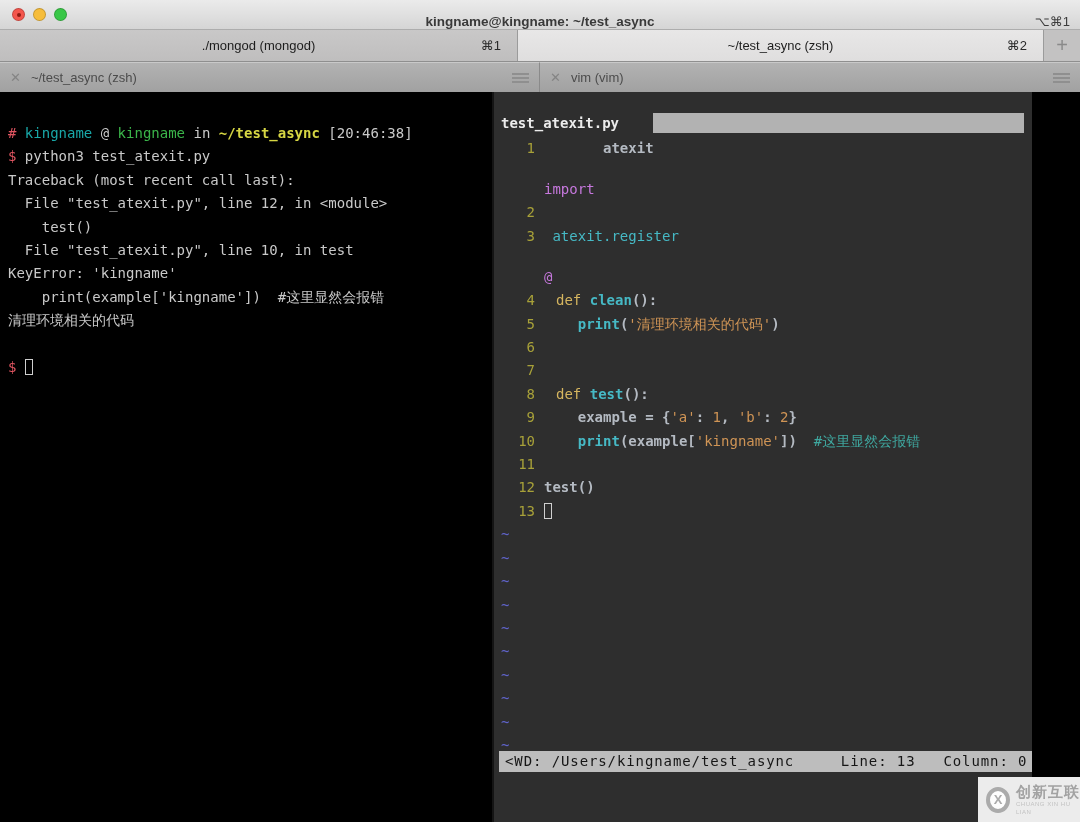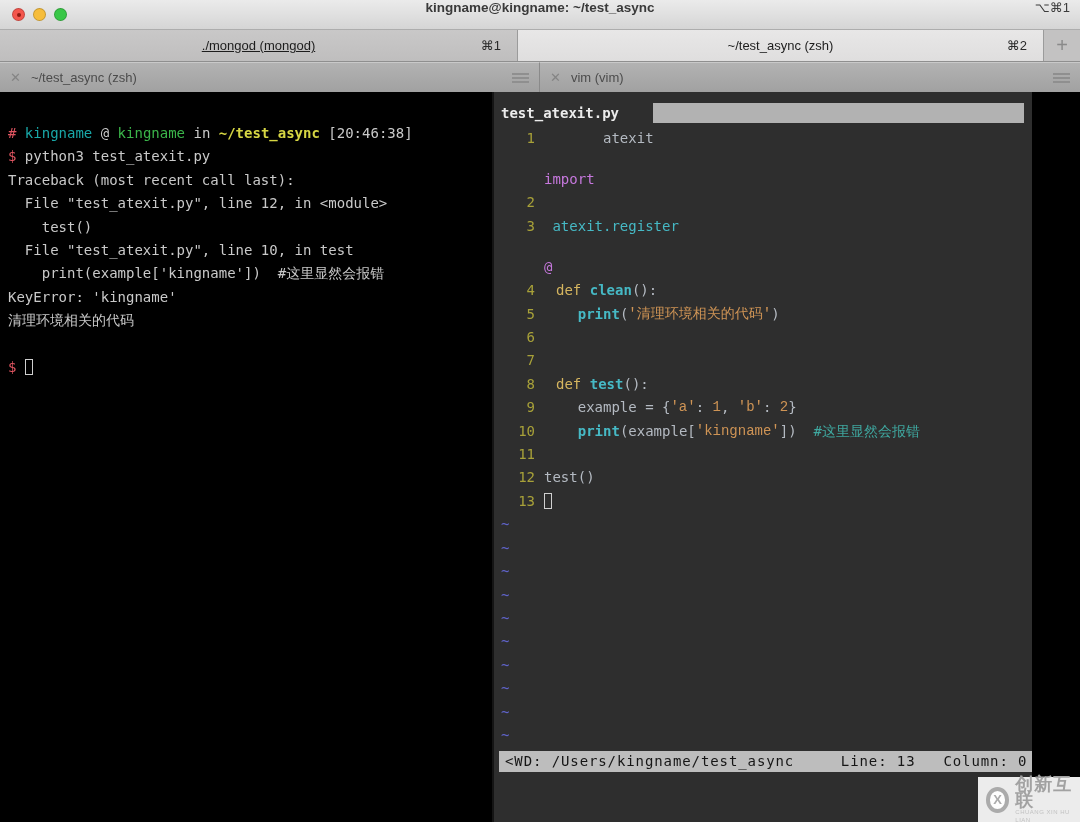--- a/index.html
+++ b/index.html
@@ -6,36 +6,36 @@
   html,body { width:1080px; height:822px; background:#000; overflow:hidden; }
   body { font-family:"Liberation Sans", sans-serif; }
 
   .window { position:relative; width:1080px; height:822px; display:flex; flex-direction:column; }
 
   
   .titlebar {
     height:30px; flex:0 0 30px; position:relative;
     background:linear-gradient(#ebebeb,#d5d5d5);
     border-bottom:1px solid #adadad;
-    display:flex; align-items:flex-start; justify-content:center;
+    display:flex; align-items:flex-end; justify-content:center;
   }
   .traffic { position:absolute; left:12px; top:0; height:100%; display:flex; align-items:center; gap:8px; }
   .tl { width:13px; height:13px; border-radius:50%; border:0.5px solid rgba(0,0,0,.2); position:relative; }
   .tl.red { background:#f4564d; }
   .tl.red::after { content:""; position:absolute; left:4px; top:4px; width:4px; height:4px; border-radius:50%; background:#8e1a12; }
   .tl.yellow { background:#f6bd3b; }
   .tl.green { background:#39c747; }
   .win-title { font-size:13.5px; font-weight:600; color:#3a3a3a; }
   .win-hotkey { position:absolute; right:10px; font-size:13px; color:#3c3c3c; }
 
   
   .tabbar { height:32px; flex:0 0 32px; display:flex; background:#c3c2c2; border-bottom:1px solid #8f8f8f; }
   .tab { position:relative; display:flex; align-items:center; justify-content:center;
          border-right:1px solid #9b9b9b; font-size:13px; color:#1d1d1d; }
-  .tab.t1 { width:518px; background:linear-gradient(#c9c8c8,#bfbebe);text-decoration:underline; }
+  .tab.t1 { width:518px; background:linear-gradient(#c9c8c8,#bfbebe); }
   .tab.t2 { width:526px; background:linear-gradient(#e8e7e7,#dfdede); }
   .tab .shortcut { position:absolute; right:16px; font-size:13px; color:#2a2a2a; }
   .newtab { flex:1; display:flex; align-items:center; justify-content:center;
             color:#8a8a8a; font-size:20px; font-weight:300; background:#c3c2c2; }
 
   
   .paneheaders { height:30px; flex:0 0 30px; display:flex; background:linear-gradient(#b3b3b3,#a1a1a1); }
   .panehdr { position:relative; display:flex; align-items:center; border-top:1px solid #c9c9c9; }
   .panehdr.left  { width:540px; border-right:1px solid #8a8a8a; }
   .panehdr.right { width:540px; }
@@ -54,48 +54,48 @@
   .c-fg { color:var(--term_fg); }
   .c-red { color:var(--term_red); }
   .c-cyan { color:var(--term_cyan); }
   .c-green { color:var(--term_green); }
   .c-blue { color:var(--term_blue); font-weight:bold; }
   .c-yellow-b { color:var(--term_yellow); font-weight:bold; }
   .cursor-box { display:inline-block; width:8px; height:16px; border:1px solid #cfcfcf; transform:translateY(3px); }
 
   
   .vimpane { width:540px; background:var(--vim_bg); border-left:2px solid #141414;
-             display:flex; flex-direction:column; padding-top:8px; overflow:hidden; }
+             display:flex; flex-direction:column; padding-top:18px; overflow:hidden; }
   .vtabline { height:27px; flex:0 0 27px; display:flex; align-items:center; padding-left:7px; }
   .vtabname { color:#ececec; font-weight:bold; white-space:pre; }
   .vtabfill { flex:1; height:20px; background:#b2b2b2; margin:0 8px 2px 26px; }
   .vcode { flex:1; min-height:0; overflow:hidden; padding-left:7px; }
   .vline { display:flex; white-space:pre; }
   .lnum { display:inline-block; width:34px; flex:0 0 34px; text-align:right; margin-right:9px;
           color:var(--vim_linenr); }
-  .v-fg { color:var(--vim_fg); }
+  .v-fg { color:var(--vim_fg);font-weight:bold; }
   .v-magenta { color:var(--vim_magenta);margin-top:41px; }
   .v-cyan { color:var(--vim_cyan); }
   .v-cyan-b { color:var(--vim_cyan); font-weight:bold; }
   .v-yellow { color:var(--vim_yellow);margin-left:12px; }
-  .v-orange { color:var(--vim_orange);font-family:Liberation Mono, monospace; }
+  .v-orange { color:var(--vim_orange); }
   .v-comment { color:var(--vim_comment);text-align:center; }
   .tilde-line { color:var(--vim_tilde); padding-left:0; }
   .vstatus { flex:0 0 21px; height:21px; margin-left:5px; background:#bdbdbd; color:#161616;
              line-height:21px; white-space:pre; letter-spacing:0.9px; padding-left:6px; overflow:hidden; }
   .vbottom { flex:0 0 50px; }
 
   
   .watermark { position:absolute; right:0; bottom:0; width:102px; height:45px; background:#ececec;
                display:flex; align-items:center; padding-left:8px; gap:6px; }
   .wm-logo { width:26px; height:26px; border-radius:50%; border:4px solid #ababab; background:#fdfdfd;
              display:flex; align-items:center; justify-content:center;
              color:#ababab; font-weight:bold; font-size:13px; font-family:"Liberation Sans",sans-serif; }
   .wm-text { display:flex; flex-direction:column; }
-  .wm-brand { color:#a2a2a2; font-weight:bold; font-size:18px; line-height:16px; letter-spacing:1px; }
+  .wm-brand { color:#a2a2a2; font-weight:bold; font-size:15px; line-height:16px; letter-spacing:1px; }
   .wm-sub { color:#c2c2c2; font-size:6px; line-height:8px; letter-spacing:0.5px; }
 </style>
 </head>
 <body>
 
 <div class="window">
 
   <div class="titlebar">
     <div class="traffic">
       <span class="tl red"></span>
@@ -143,22 +143,22 @@
 
   <div class="panes">
 
     <div class="terminal term-font">
         <div class="tline"><span class="c-red"># </span><span class="c-cyan">kingname</span><span class="c-fg"> @ </span><span class="c-green">kingname</span><span class="c-fg"> in </span><span class="c-yellow-b">~/test_async</span><span class="c-fg"> [20:46:38]</span></div>
         <div class="tline"><span class="c-red">$ </span><span class="c-fg">python3 test_atexit.py</span></div>
         <div class="tline"><span class="c-fg">Traceback (most recent call last):</span></div>
         <div class="tline"><span class="c-fg">  File "test_atexit.py", line 12, in &lt;module&gt;</span></div>
         <div class="tline"><span class="c-fg">    test()</span></div>
         <div class="tline"><span class="c-fg">  File "test_atexit.py", line 10, in test</span></div>
+        <div class="tline"><span class="c-fg">KeyError: 'kingname'</span></div>
         <div class="tline"><span class="c-fg">    print(example['kingname'])  #这里显然会报错</span></div>
-        <div class="tline"><span class="c-fg">KeyError: 'kingname'</span></div>
         <div class="tline"><span class="c-fg">清理环境相关的代码</span></div>
         <div class="tline">&nbsp;</div>
         <div class="tline"><span class="c-red">$ </span><span class="cursor-box"></span></div>
       </div>
 
     <div class="vimpane term-font">
       <div class="vtabline">
         <span class="vtabname">test_atexit.py </span>
         <span class="vtabfill"></span>
       </div>

